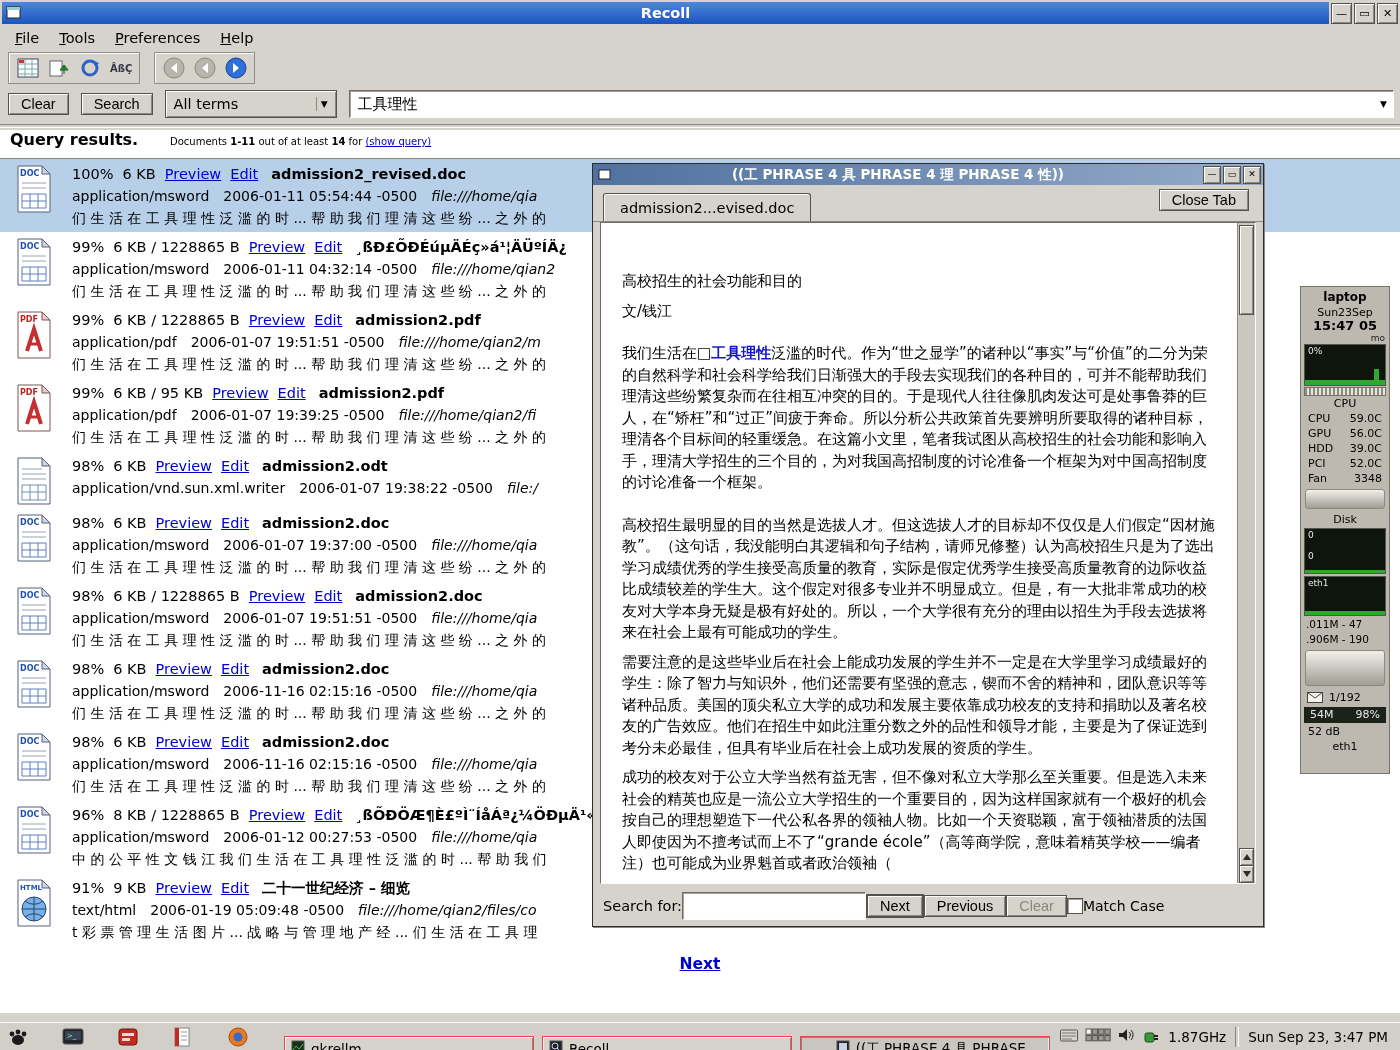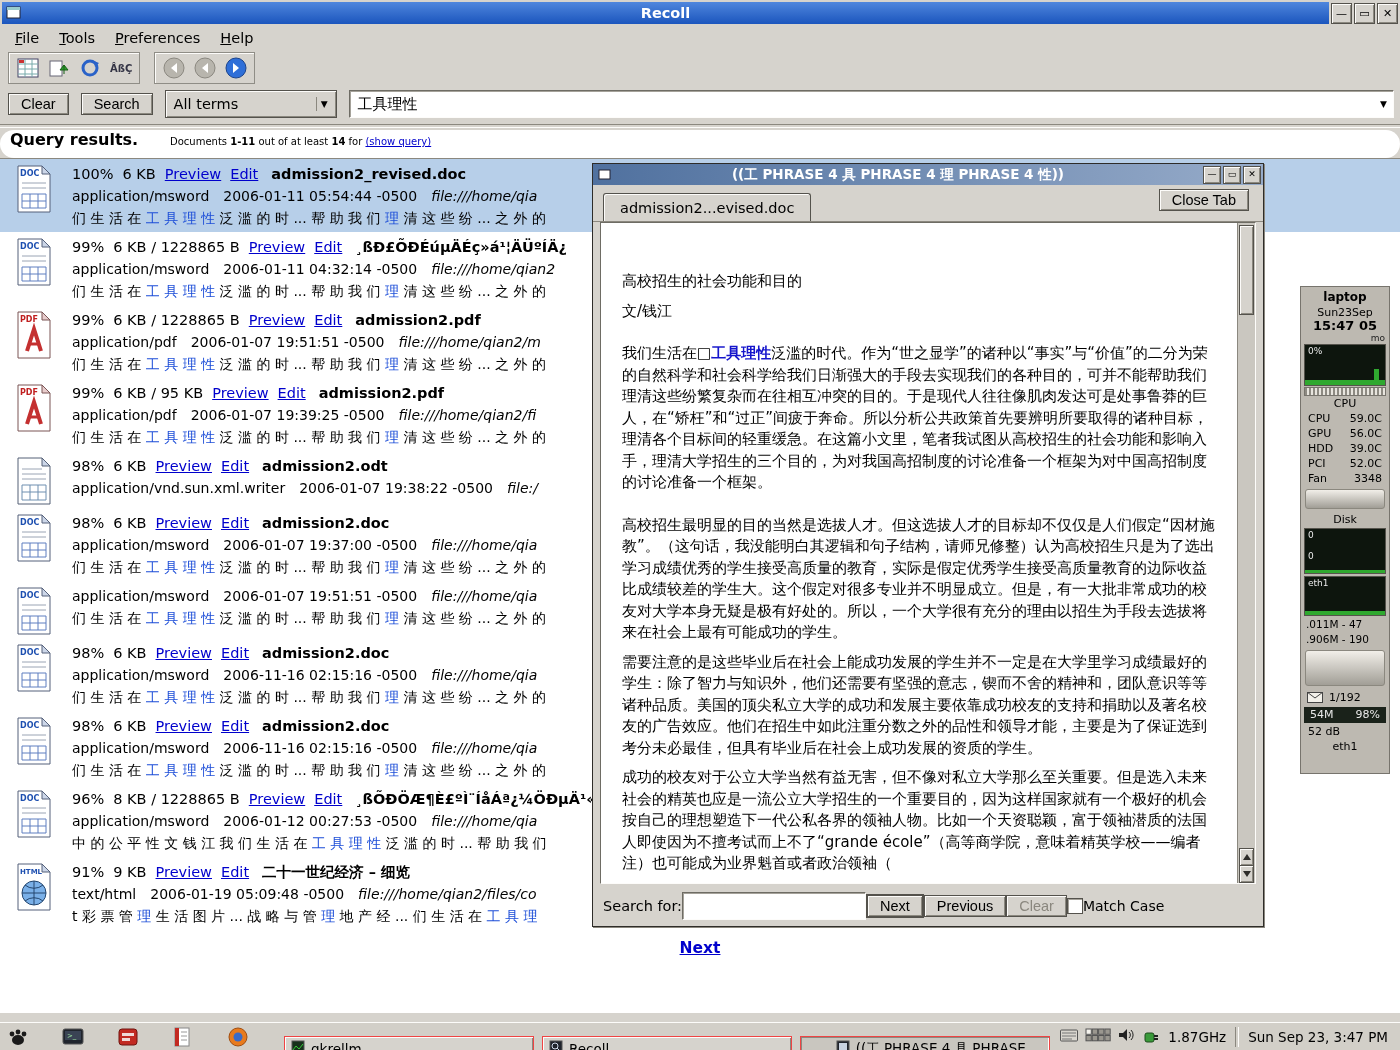--- a/index.html
+++ b/index.html
@@ -27,38 +27,38 @@
   .u{text-decoration:underline;}
   .toolbar{position:absolute;left:0;top:50px;right:0;height:36px;display:flex;align-items:center;gap:14px;padding-left:8px;}
   .tgroup{display:flex;align-items:center;gap:4px;padding:2px 5px;border:1px solid #8f8d86;box-shadow:inset 1px 1px 0 #fdfcfa;background:#d6d3cd;}
   .tbtn{width:27px;height:26px;display:inline-flex;align-items:center;justify-content:center;}
   .searchrow{position:absolute;left:0;top:88px;right:6px;height:32px;display:flex;align-items:center;gap:12px;padding-left:8px;}
   .combo{display:inline-flex;align-items:center;justify-content:space-between;width:158px;height:26px;background:#d6d3cd;
          border:1px solid #54524c;box-shadow:inset 1px 1px 0 #fdfcfa,inset -1px -1px 0 #8b887f;padding:0 4px 0 8px;font-size:14.5px;}
   .combo .arr{font-size:9px;padding:2px 4px;border-left:1px solid #8b887f;}
   .query-input{flex:1;height:26px;display:flex;align-items:center;justify-content:space-between;padding-left:8px;font-size:15px;}
   .groove{position:absolute;left:0;top:124px;right:0;height:2px;border-top:1px solid #8b887f;border-bottom:1px solid #fdfcfa;}
-  .qheader{position:absolute;left:0;top:130px;right:0;height:28px;display:flex;align-items:baseline;padding-left:10px;background:#fff;border-radius:14px;}
+  .qheader{position:absolute;left:0;top:130px;right:0;height:28px;display:flex;align-items:baseline;padding-left:10px;background:#fff;}
   .qheader .qt{font-weight:bold;font-size:16px;width:160px;}
   .qheader .qd{font-size:10px;}
   .qheader b{font-weight:bold;}
 
   .results{position:absolute;left:0;top:158px;right:0;height:854px;background:#fff;border-top:1px solid #8b887f;overflow:hidden;}
   .row{display:flex;gap:12px;padding:4px 6px 3px 8px;}
   .row.selected{background:#b7cfe9;}
   .ricon{width:52px;flex:0 0 52px;display:flex;justify-content:center;align-items:flex-start;padding-top:2px;}
   .rbody{min-width:0;}
   .l1{font-size:14.5px;line-height:22px;white-space:nowrap;}
   .l1 .sp{margin-right:9px;}
   .l1 .fname{font-weight:bold;margin-left:4px;}
   .l2{font-size:14px;line-height:22px;white-space:nowrap;}
   .l2 span{margin-right:14px;}
   .l2 .url{font-style:italic;margin-right:0;}
   .l3{font-size:14px;line-height:22px;white-space:nowrap;}
-  .hl3{color:#1d4ed8;}
+  .hl3{color:#000000;}
   .next-wrap{text-align:center;padding-top:9px;}
   .next-wrap .lnk{font-weight:bold;font-size:15.5px;}
 
   
   .preview-window{position:absolute;left:592px;top:163px;width:670px;height:762px;background:#d6d3cd;border:1px solid #2e2c29;box-shadow:1px 1px 0 #8b887f;}
   .pv-titlebar{height:21px;display:flex;align-items:center;background:linear-gradient(90deg,#50719f,#96abc9);padding:0 2px;position:relative;}
   .pv-titlebar .ttl{position:absolute;left:0;right:60px;text-align:center;color:#fff;font-weight:bold;font-size:13.5px;white-space:nowrap;}
   .pv-titlebar .winbtn{width:16px;height:16px;font-size:9px;}
   .pv-tabrow{position:relative;height:36px;border-bottom:1px solid #8b887f;}
   .pv-tab{position:absolute;left:10px;bottom:0;height:27px;display:flex;align-items:center;padding:0 16px;font-size:14.5px;
@@ -338,20 +338,23 @@
      <div class="ricon">
             <svg width="40" height="48">
               <path d="M4 1 h24 l8 8 v38 h-32 z" fill="#fff" stroke="#55617a"></path>
               <path d="M28 1 l8 8 h-8 z" fill="#ccd6e8" stroke="#55617a"></path>
               <text x="6" y="11" font-size="8" font-weight="bold" fill="#1d4fb0">DOC</text>
               <path d="M8 18 h24 M8 23 h24" stroke="#9aa4b4"></path>
               <path d="M8 29 h24 v14 h-24 z M8 36 h24 M16 29 v14 M24 29 v14" stroke="#5f7fc0" fill="none"></path>
             </svg>
           </div>
      <div class="rbody">
+       <div class="l1">
+         <span class="sp">98%</span><span class="sp">6 KB / 1228865 B</span><span class="lnk sp">Preview</span><span class="lnk sp">Edit</span><span class="fname">admission2.doc</span>
+       </div>
        <div class="l2">
          <span>application/msword</span><span>2006-01-07 19:51:51 -0500</span><span class="url">file:///home/qia</span>
        </div>
        <div class="l3"><span class="">们 生 活 在 </span><span class="hl3">工 具 理 性</span><span class=""> 泛 滥 的 时 ... 帮 助 我 们 </span><span class="hl3">理</span><span class=""> 清 这 些 纷 ... 之 外 的</span></div>
      </div>
    </div>
         <div class="row ">
      <div class="ricon">
             <svg width="40" height="48">
               <path d="M4 1 h24 l8 8 v38 h-32 z" fill="#fff" stroke="#55617a"></path>

